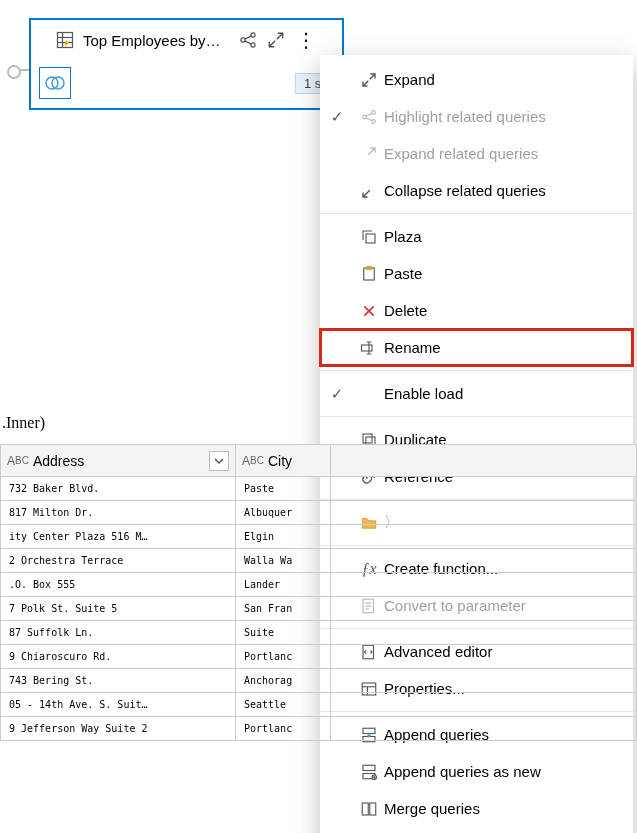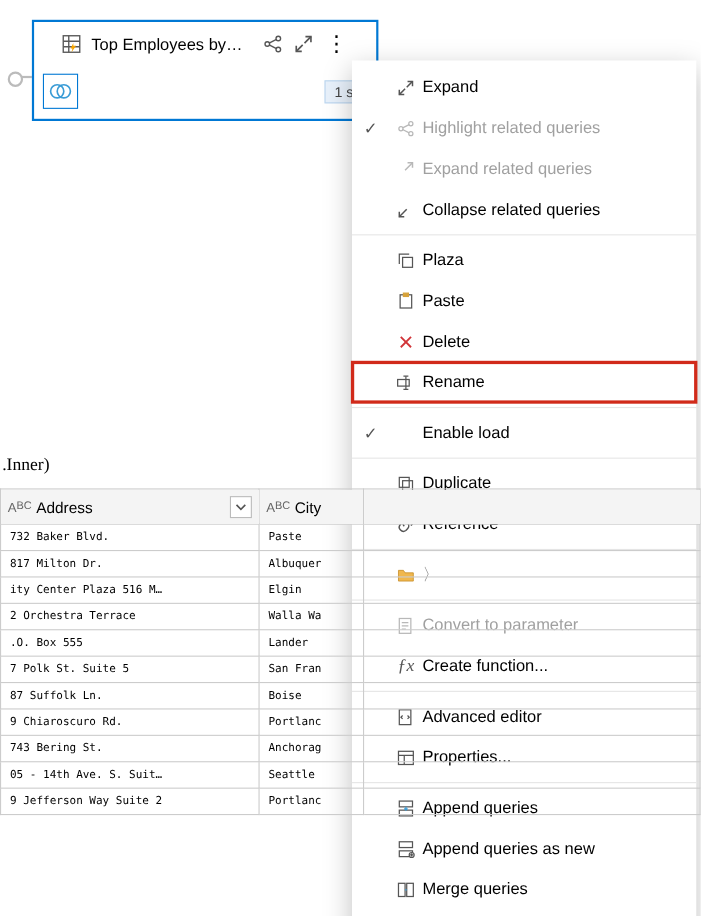--- a/index.html
+++ b/index.html
@@ -322,38 +322,38 @@
   <div class="menu-item">
     <span class="menu-check"></span>
     <span class="menu-icon">
         <svg width="18" height="18" viewBox="0 0 24 24">
           <path d="M3 6 L9 6 L11 9 L21 9 L21 19 L3 19 Z" fill="#f0b74d" stroke="#c88f2a" stroke-width="1"></path>
         </svg>
       </span>
     <span class="menu-arrow">〉</span>
   </div>
   <div class="menu-sep"></div>
+  <div class="menu-item">
+    <span class="menu-check"></span>
+    <span class="menu-icon">
+        <span style="font-style:italic;font-family:serif;font-size:16px">ƒx</span>
+      </span>
+    <span class="menu-label">Create function...</span>
+  </div>
   <div class="menu-item disabled">
     <span class="menu-check"></span>
     <span class="menu-icon">
         <svg width="18" height="18" viewBox="0 0 24 24" fill="none" stroke="currentColor" stroke-width="1.5">
           <rect x="4" y="3" width="14" height="18"></rect>
           <line x1="7" y1="8" x2="15" y2="8"></line>
           <line x1="7" y1="12" x2="15" y2="12"></line>
           <line x1="7" y1="16" x2="12" y2="16"></line>
         </svg>
       </span>
     <span class="menu-label">Convert to parameter</span>
-  </div>
-  <div class="menu-item">
-    <span class="menu-check"></span>
-    <span class="menu-icon">
-        <span style="font-style:italic;font-family:serif;font-size:16px">ƒx</span>
-      </span>
-    <span class="menu-label">Create function...</span>
   </div>
   <div class="menu-sep"></div>
   <div class="menu-item">
     <span class="menu-check"></span>
     <span class="menu-icon">
         <svg width="18" height="18" viewBox="0 0 24 24" fill="none" stroke="currentColor" stroke-width="1.5">
           <rect x="4" y="3" width="14" height="18"></rect>
           <path d="M8 10 L6 12 L8 14"></path>
           <path d="M14 10 L16 12 L14 14"></path>
         </svg>
@@ -464,21 +464,21 @@
           <td>Lander</td>
           <td></td>
         </tr>
         <tr>
           <td>7 Polk St. Suite 5</td>
           <td>San Fran</td>
           <td></td>
         </tr>
         <tr>
           <td>87 Suffolk Ln.</td>
-          <td>Boise</td>
+          <td>Suite</td>
           <td></td>
         </tr>
         <tr>
           <td>9 Chiaroscuro Rd.</td>
           <td>Portlanc</td>
           <td></td>
         </tr>
         <tr>
           <td>743 Bering St.</td>
           <td>Anchorag</td>

